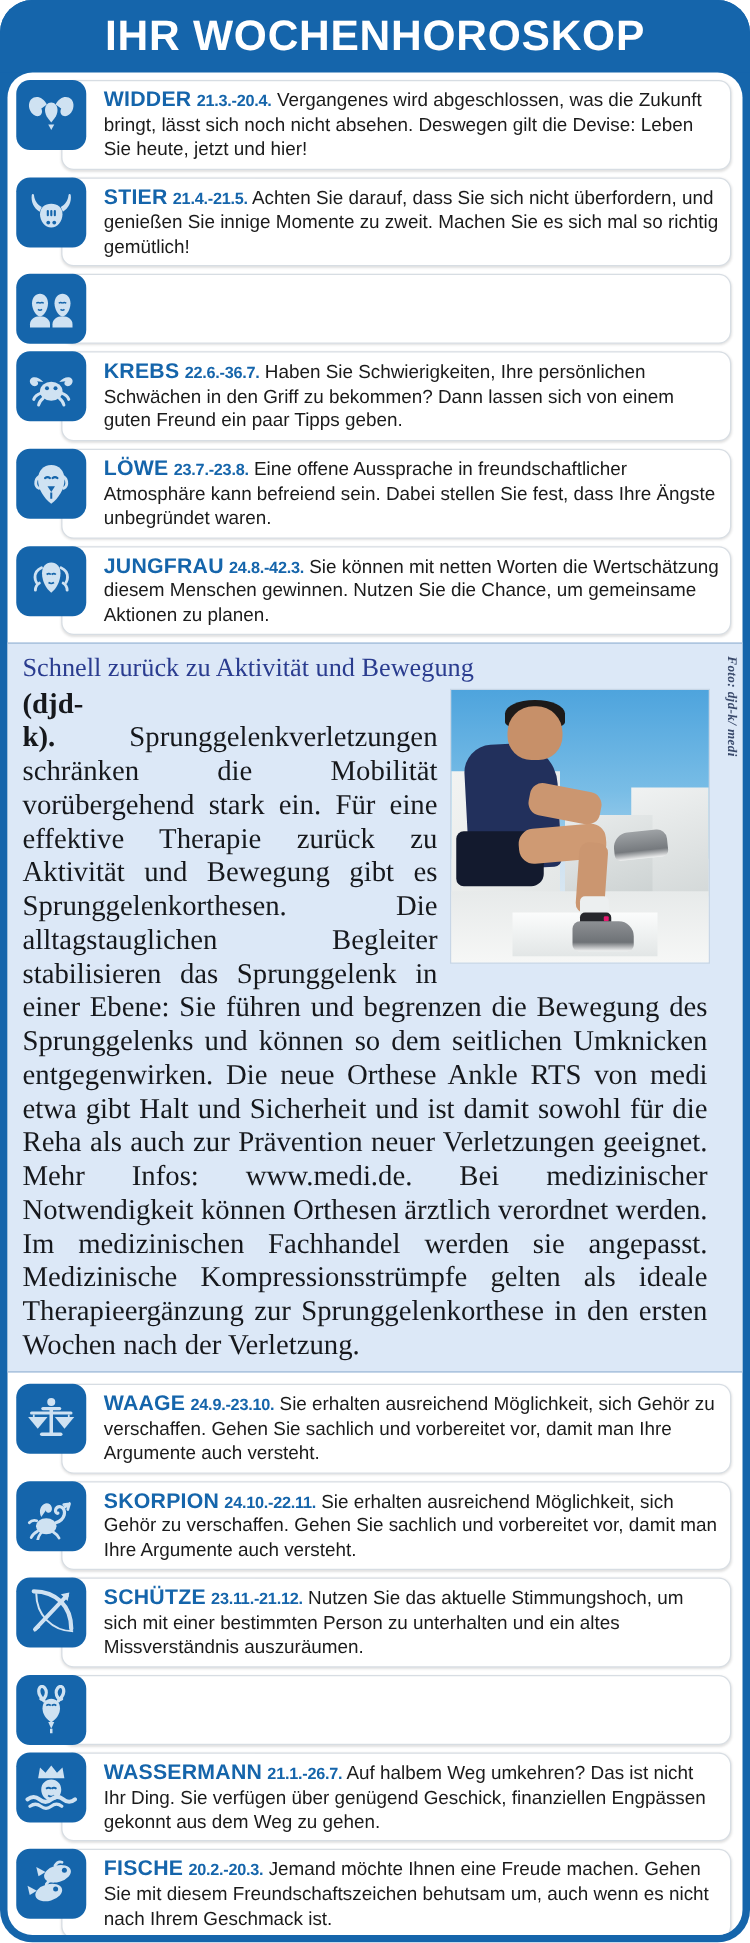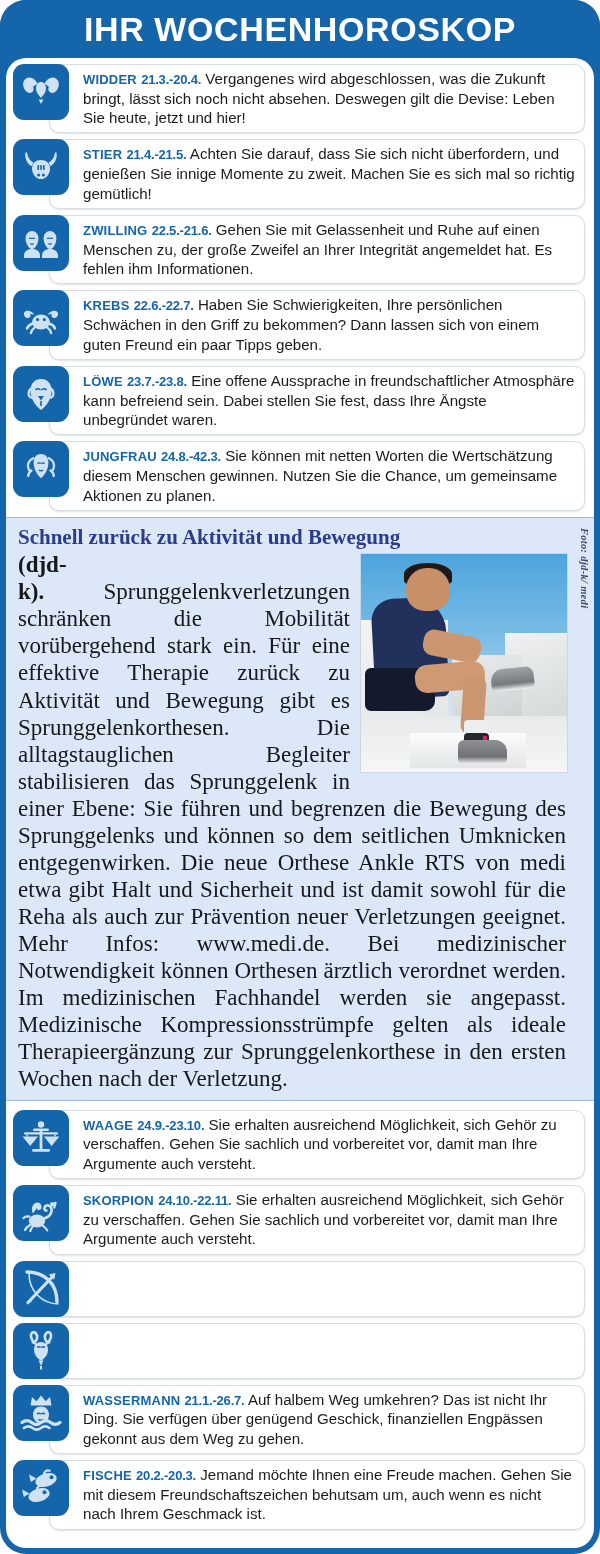--- a/index.html
+++ b/index.html
@@ -72,21 +72,21 @@
     padding:5px 12px 6px 4px;
     font-size:15.1px;
     line-height:1.285;
     color:#1b1b1b;
     text-align:left;
     min-height:46px;
   }
   .sign-name{
     color:#1565ab;
     font-weight:bold;
-    font-size:13px;
+    font-size:17px;
     letter-spacing:0.2px;
   }
   .sign-date{
     color:#1565ab;
     font-weight:bold;
     font-size:13px;
     font-stretch:condensed;
     letter-spacing:-0.2px;
   }
   
@@ -95,21 +95,21 @@
     background:#dce8f7;
     border-top:1px solid #9db9d8;
     border-bottom:1px solid #9db9d8;
     padding:8px 28px 8px 12px;
     margin:2px 0 3px 0;
     font-family:"Liberation Serif",serif;
   }
   .ad-head{
     color:#2a3c8f;
     font-size:21px;
-    font-weight:bold;
+    font-weight:normal;
     line-height:1.12;
     margin:0 0 2px 0;
     font-family:"Liberation Serif",serif;
   }
   .ad-figure{
     float:right;
     width:206px;
     margin:2px 0 2px 10px;
   }
   .photo{
@@ -232,37 +232,36 @@
                 <path d="M12 24c4.6 0 8 2.6 8 6.4V33H4v-2.6C4 26.6 7.4 24 12 24z"></path>
                 <path d="M30 6c3.6 0 6.4 3.2 6.4 7.6S33.6 24 30 24s-6.4-6-6.4-10.4S26.4 6 30 6z"></path>
                 <path d="M30 24c4.6 0 8 2.6 8 6.4V33H22v-2.6c0-3.8 3.4-6.4 8-6.4z"></path>
                 <path d="M9 13.6c.9-.7 2.1-.7 3 0M12 13.6c.9-.7 2.1-.7 3 0" stroke="#1565ab" stroke-width="1.2" fill="none"></path>
                 <path d="M27 13.6c.9-.7 2.1-.7 3 0M30 13.6c.9-.7 2.1-.7 3 0" stroke="#1565ab" stroke-width="1.2" fill="none"></path>
                 <path d="M10.4 18.5c1 .9 2.2.9 3.2 0" stroke="#1565ab" stroke-width="1.2" fill="none"></path>
                 <path d="M28.4 18.5c1 .9 2.2.9 3.2 0" stroke="#1565ab" stroke-width="1.2" fill="none"></path>
               </g>
             </svg>
           </div>
-          <div class="sign-text"><span class="sign-name">ZWILLING</span> <span class="sign-date">22.5.-21.6.</span> <span>Gehen Sie mit Gelassenheit und Ruhe auf einen Menschen zu, der große Zweifel an Ihrer Integrität angemeldet hat. Es fehlen ihm Informationen.</span></div>
         </div>
         <div class="sign">
           <div class="card"></div>
           <div class="icon-tile">
             <svg width="40" height="38" viewBox="0 0 40 38">
               <g fill="#cfe2f2">
                 <ellipse cx="20" cy="23" rx="9" ry="7.6"></ellipse>
                 <path d="M13.6 15.6c-2.6-3-6-4.6-8.6-3.6-2.2.8-2.8 3.4-1.2 5.4 1.4 1.8 4 2 5.2.6.8-1 .6-2.4-.4-3"></path>
                 <path d="M26.4 15.6c2.6-3 6-4.6 8.6-3.6 2.2.8 2.8 3.4 1.2 5.4-1.4 1.8-4 2-5.2.6-.8-1-.6-2.4.4-3"></path>
                 <path d="M11.8 24.5c-3 1-5 2.8-5.8 5M28.2 24.5c3 1 5 2.8 5.8 5M13.5 28.6c-2 1.6-3.2 3.4-3.6 5.4M26.5 28.6c2 1.6 3.2 3.4 3.6 5.4" stroke="#cfe2f2" stroke-width="2.4" fill="none" stroke-linecap="round"></path>
                 <circle cx="16.6" cy="20.6" r="1.6" fill="#1565ab"></circle>
                 <circle cx="23.4" cy="20.6" r="1.6" fill="#1565ab"></circle>
               </g>
             </svg>
           </div>
-          <div class="sign-text"><span class="sign-name">KREBS</span> <span class="sign-date">22.6.-22.7.</span> <span>Haben Sie Schwierigkeiten, Ihre persönlichen Schwächen in den Griff zu bekommen? Dann lassen sich von einem guten Freund ein paar Tipps geben.</span></div>
+          <div class="sign-text"><span class="sign-name">KREBS</span> <span class="sign-date">22.6.-36.7.</span> <span>Haben Sie Schwierigkeiten, Ihre persönlichen Schwächen in den Griff zu bekommen? Dann lassen sich von einem guten Freund ein paar Tipps geben.</span></div>
         </div>
         <div class="sign">
           <div class="card"></div>
           <div class="icon-tile">
             <svg width="40" height="38" viewBox="0 0 40 38">
               <g fill="#cfe2f2">
                 <path d="M20 4c6.2 0 10.6 4.6 10.6 11.4 0 8-4.6 15-10.6 19.6C14 30.4 9.4 23.4 9.4 15.4 9.4 8.6 13.8 4 20 4z"></path>
                 <path d="M11.5 13c-2 .5-3.4 2-3.8 4.2-.4 2.4.6 4.6 2.4 5.4M28.5 13c2 .5 3.4 2 3.8 4.2.4 2.4-.6 4.6-2.4 5.4" stroke="#cfe2f2" stroke-width="2.3" fill="none" stroke-linecap="round"></path>
                 <path d="M15 14.5c1.3-1 2.8-1 4 0M21 14.5c1.2-1 2.7-1 4 0" stroke="#1565ab" stroke-width="1.6" fill="none" stroke-linecap="round"></path>
                 <path d="M17 21h6l-3 4.5z" fill="#1565ab"></path>
@@ -361,20 +360,21 @@
             <svg width="42" height="40" viewBox="0 0 42 40">
               <g>
                 <path d="M7 3c18 0 30 12 30 30" stroke="#cfe2f2" stroke-width="3.4" fill="none" stroke-linecap="round"></path>
                 <path d="M9 4.5C9 22 22 35 38.5 35" stroke="#cfe2f2" stroke-width="1.6" fill="none"></path>
                 <path d="M33.5 6.5L8 33.5" stroke="#cfe2f2" stroke-width="3.2" stroke-linecap="round" fill="none"></path>
                 <path d="M35.5 4l-6.8 1.4 5.4 5.4z" fill="#cfe2f2"></path>
                 <path d="M11 30.5l-4.2 5.2 5.4-3.8z" fill="#cfe2f2"></path>
               </g>
             </svg>
           </div>
+          <div class="sign-text"><span class="sign-name">SCHÜTZE</span> <span class="sign-date">23.11.-21.12.</span> <span>Nutzen Sie das aktuelle Stimmungshoch, um sich mit einer bestimmten Person zu unterhalten und ein altes Missverständnis auszuräumen.</span></div>
         </div>
         <div class="sign">
           <div class="card"></div>
           <div class="icon-tile">
             <svg width="40" height="40" viewBox="0 0 40 40">
               <g fill="#cfe2f2">
                 <path d="M20 11c4 0 7 3 7 7.6 0 4.6-2.8 8.6-7 11.4-4.2-2.8-7-6.8-7-11.4C13 14 16 11 20 11z"></path>
                 <path d="M14.2 12.6C11 9.4 9.4 5.4 10.4 2.8c.8-2 3-2.2 4.4-.4 1.6 2 1.6 5.2 0 7.6-.9 1.3-2.2 1.8-3 1.2" stroke="#cfe2f2" stroke-width="2.6" fill="none" stroke-linecap="round"></path>
                 <path d="M25.8 12.6C29 9.4 30.6 5.4 29.6 2.8c-.8-2-3-2.2-4.4-.4-1.6 2-1.6 5.2 0 7.6.9 1.3 2.2 1.8 3 1.2" stroke="#cfe2f2" stroke-width="2.6" fill="none" stroke-linecap="round"></path>
                 <path d="M16 16.5c1.2-.9 2.6-.9 3.6 0M20.4 16.5c1.2-.9 2.6-.9 3.6 0" stroke="#1565ab" stroke-width="1.4" fill="none"></path>

